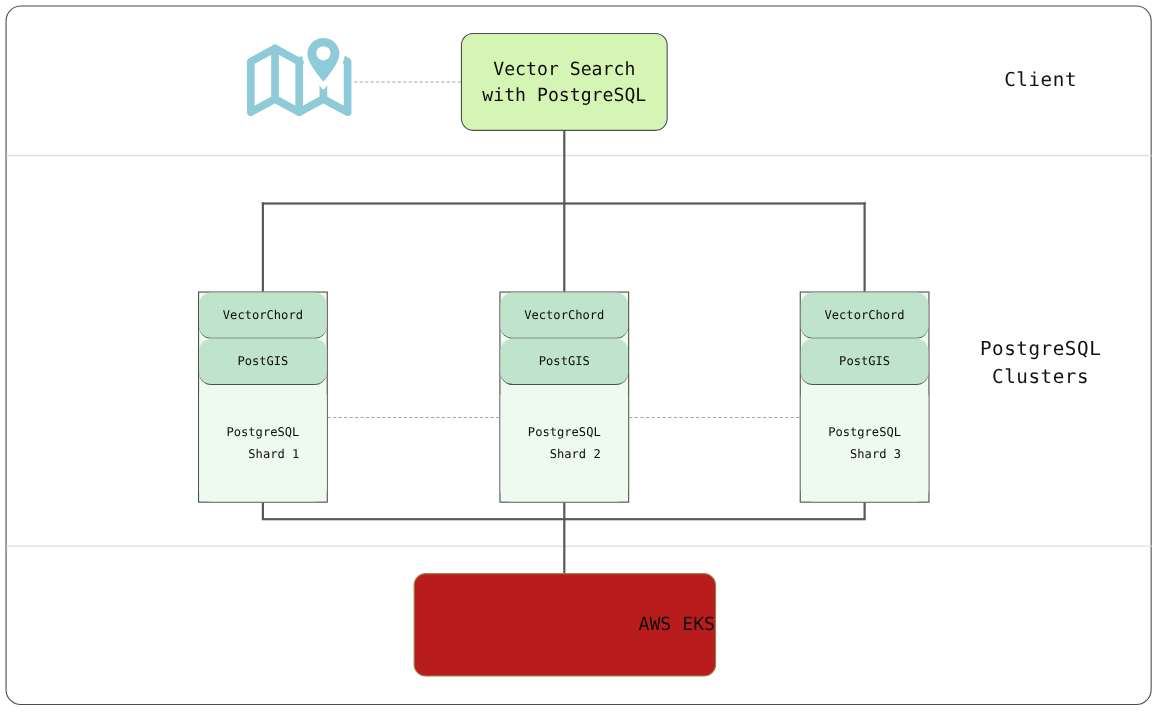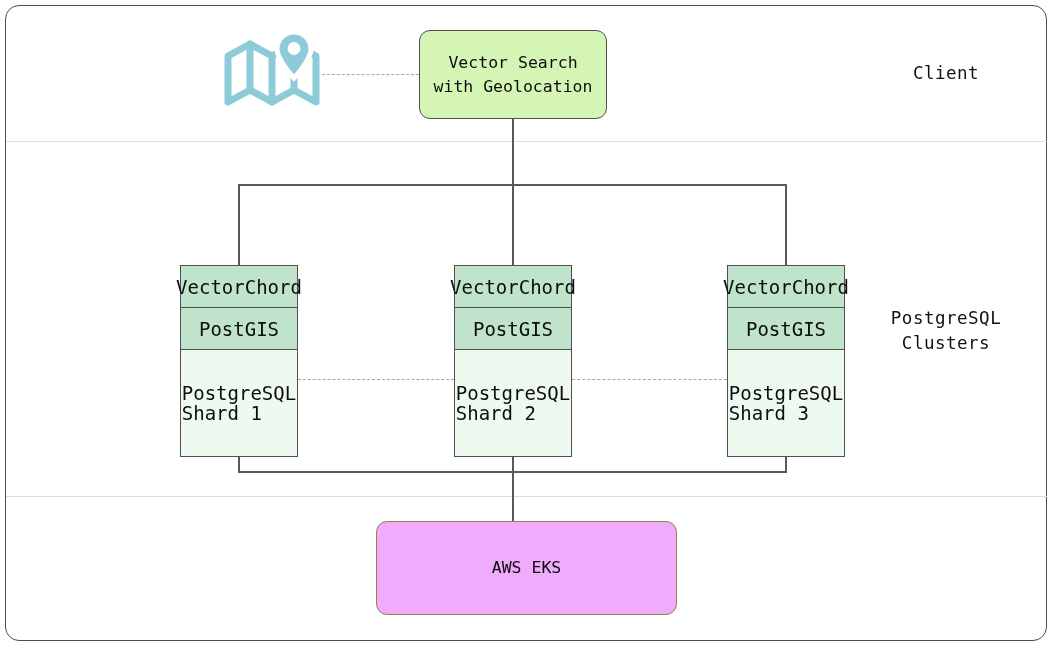--- a/index.html
+++ b/index.html
@@ -75,49 +75,51 @@
     left: 419px;
     top: 30px;
     width: 188px;
     height: 89px;
     background: #d5f5b4;
     border: 1.7px solid #4f4f4f;
   }
   #aws-eks-node {
     left: 376px;
     top: 521px;
-    width: 301px;
+    width: 275px;
     height: 94px;
-    background: #f0abfc;
+    background: #b91c1c;
     border: 1.7px solid #9b8145;
+    justify-content: flex-end;
   }
   
   .cluster {
     position: absolute;
     width: 118px;
     box-sizing: border-box;
     border: 1.4px solid #4f4f4f;
     background: #eefaef;
     display: flex;
     flex-direction: column;
   }
   .cluster-top {
     top: 265px;
     height: 192px;
   }
   .cluster .cell {
     box-sizing: border-box;
     display: flex;
     align-items: center;
     justify-content: center;
-    text-align: left;
+    text-align: right;
     color: #0d0d0d;
-    font-size: 19px;
+    font-size: 11px;
     line-height: 20px;
     white-space: pre-line;
+    border-radius: 11px;
   }
   .cluster .cell-ext {
     height: 42px;
     background: #bfe3cb;
     border-bottom: 1.4px solid #4f4f4f;
   }
   .cluster .cell-body {
     flex: 1;
     background: #eefaef;
   }
@@ -156,21 +158,21 @@
         <path d="M72 6 C62.6 6 55 13.6 55 23 C55 34 72 52 72 52 C72 52 89 34 89 23 C89 13.6 81.4 6 72 6 Z" fill="#8ecbd8" stroke="#ffffff" stroke-width="5"></path>
         <circle cx="72" cy="22.5" r="6.4" fill="#ffffff"></circle>
       </g>
     </svg>
   </div>
 
   <div class="dashed-h" style="left:322px; top:74px; width:97px;"></div>
 
   <div id="vector-search-node" class="node-round">
     <span>Vector Search
-with Geolocation</span>
+with PostgreSQL</span>
   </div>
 
   <div class="conn conn-v" style="left:512px; top:119px; height:66px;"></div>
 
   <div class="conn conn-h" style="left:238px; top:184px; width:549px;"></div>
   <div class="conn conn-v" style="left:238px; top:184px; height:82px;"></div>
   <div class="conn conn-v" style="left:512px; top:184px; height:82px;"></div>
   <div class="conn conn-v" style="left:785px; top:184px; height:82px;"></div>
 
   <div class="cluster cluster-top" style="left:180px;">

